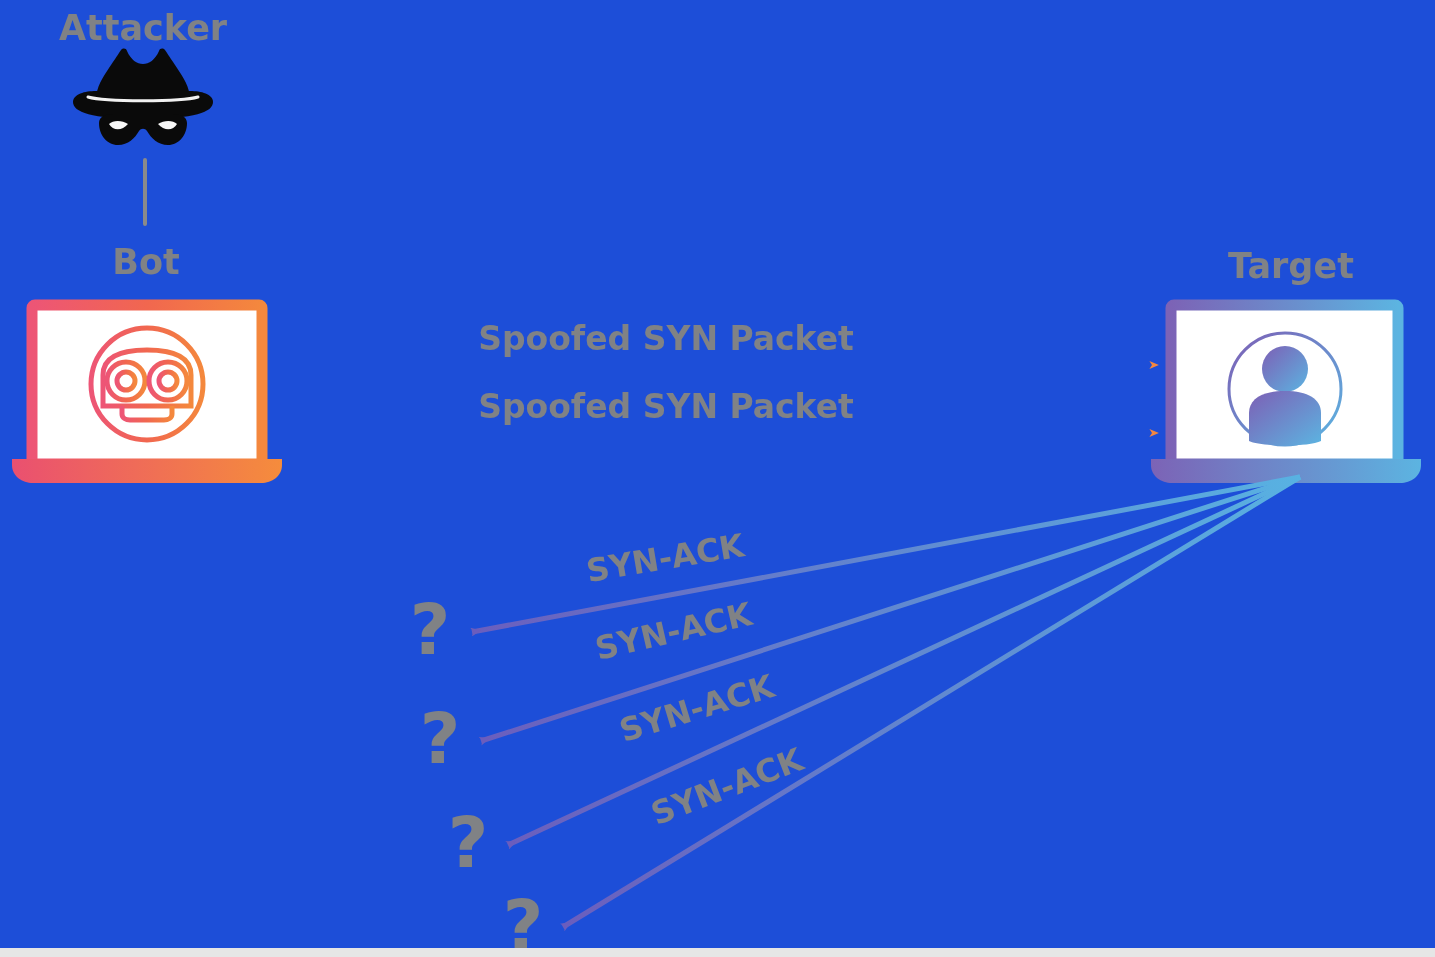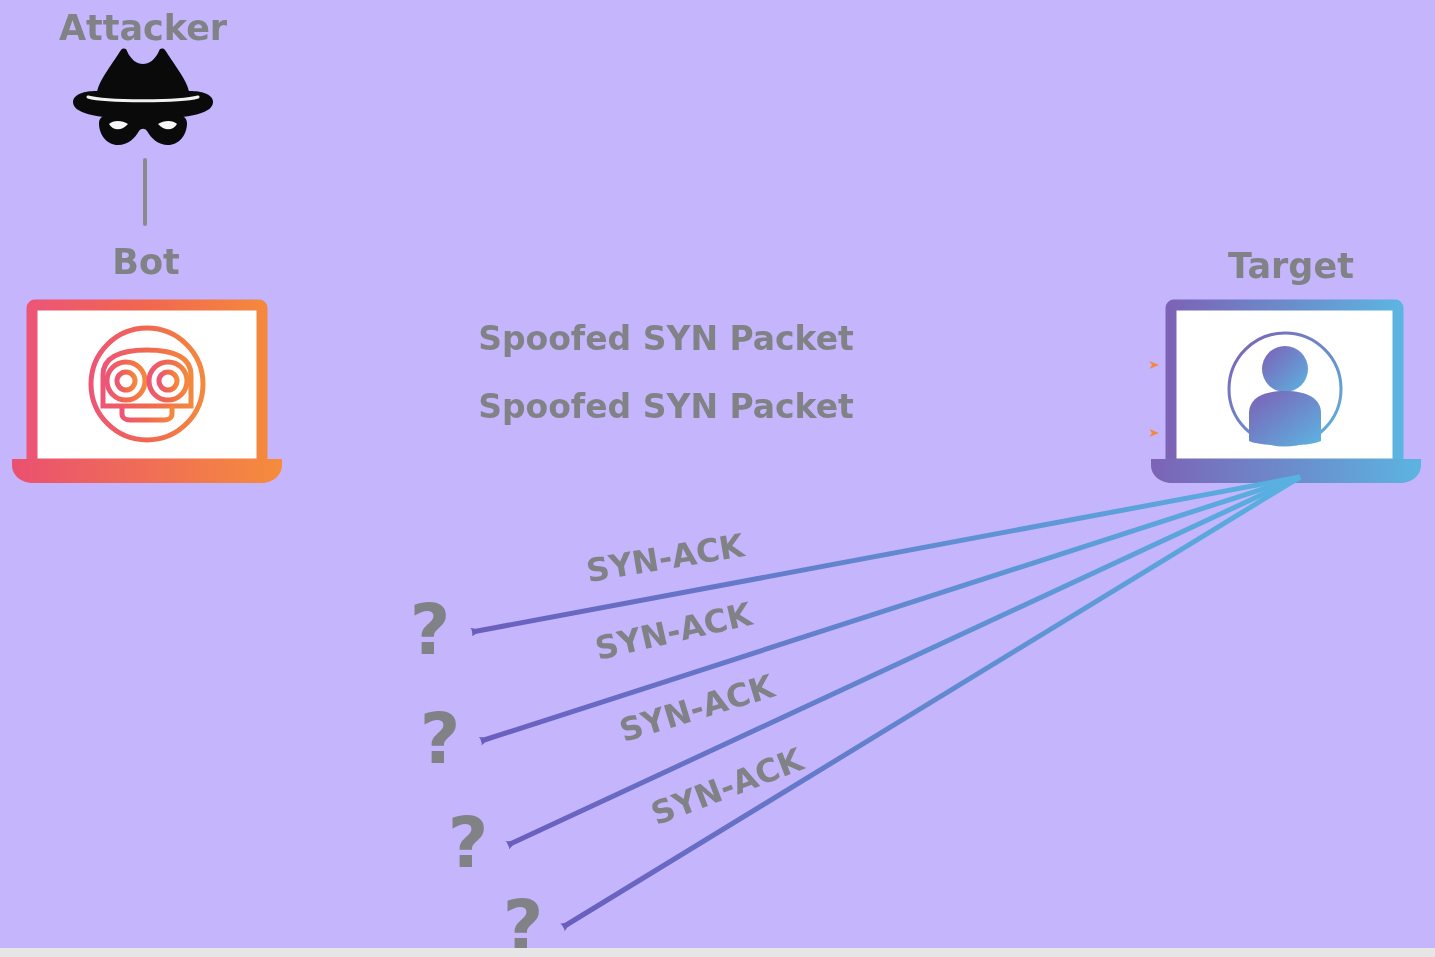--- a/index.html
+++ b/index.html
@@ -5,21 +5,21 @@
 <style>
   html, body {
     margin: 0;
     padding: 0;
     background: #f1f1f1;
   }
   #stage {
     position: relative;
     width: 1435px;
     height: 957px;
-    background: #c4b5fd;
+    background: #1d4ed8;
     overflow: hidden;
     font-family: "DejaVu Sans", "Liberation Sans", sans-serif;
   }
   #diagram-svg {
     position: absolute;
     left: 0;
     top: 0;
     width: 1435px;
     height: 957px;
   }

